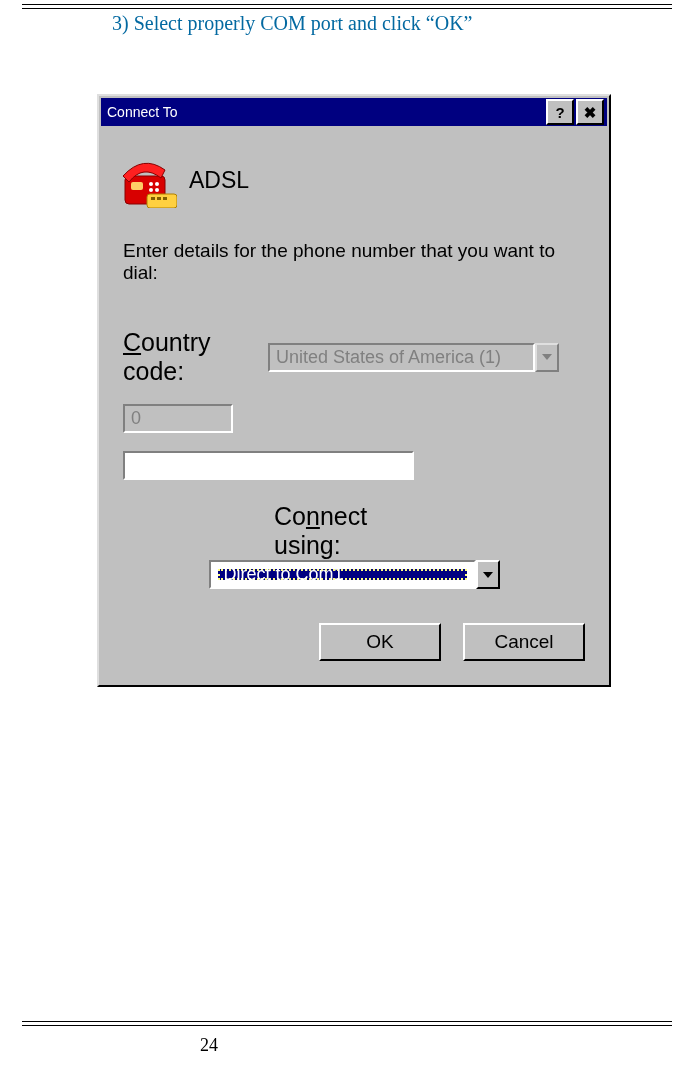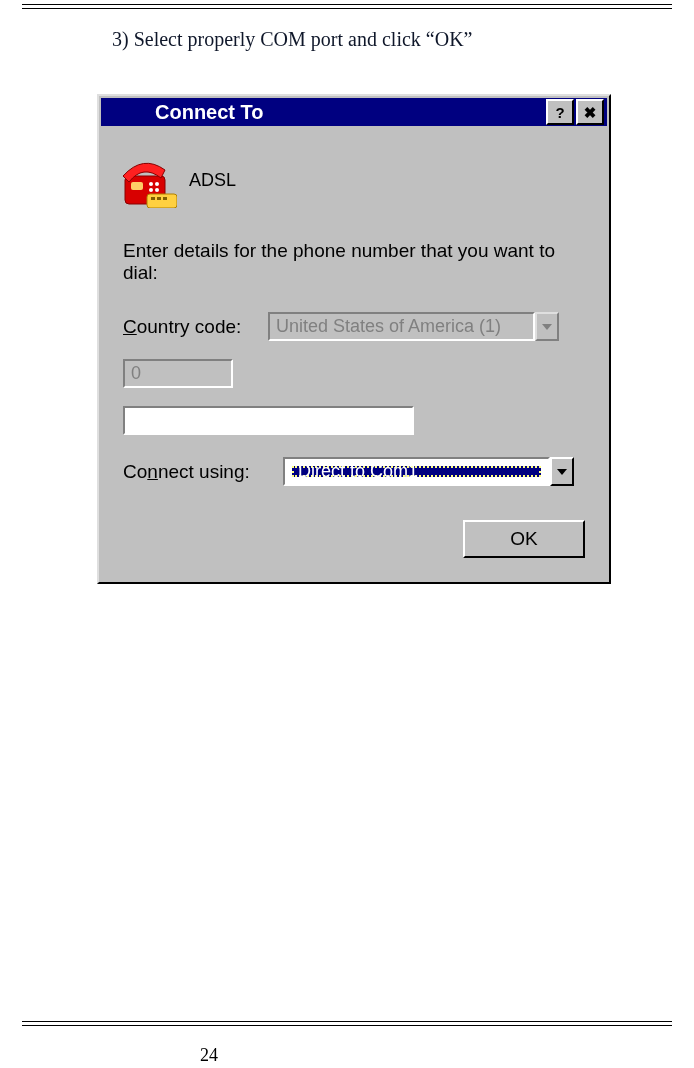--- a/index.html
+++ b/index.html
@@ -25,28 +25,28 @@
     position: absolute;
     bottom: 42px;
     left: 22px;
     right: 22px;
     height: 3px;
     border-top: 1px solid #000;
     border-bottom: 1px solid #000;
   }
   .instruction {
     position: absolute;
-    top: 28px;
+    top: 12px;
     left: 112px;
     font-size: 20px;
-    color: #0f172a;
+    color: #0369a1;
   }
   .page-number {
     position: absolute;
-    bottom: 2px;
+    bottom: 12px;
     left: 200px;
     font-size: 18px;
     color: #000;
   }
   .dialog {
     position: absolute;
     top: 94px;
     left: 97px;
     width: 510px;
     background: #c0c0c0;
@@ -61,24 +61,23 @@
   }
   .titlebar {
     background: #000080;
     color: #fff;
     display: flex;
     align-items: center;
     height: 28px;
     padding-left: 6px;
   }
   .titlebar-text {
-    font-weight: bold;
-    font-size: 20px;
+    font-weight: normal;
+    font-size: 14px;
     flex: 1;
-    margin-left: 48px;
   }
   .titlebar-buttons {
     display: flex;
     margin-right: 3px;
   }
   .title-btn {
     width: 24px;
     height: 22px;
     background: #c0c0c0;
     border-left: 2px solid #fff;
@@ -105,36 +104,36 @@
     margin-top: 8px;
   }
   .phone-icon {
     width: 56px;
     height: 56px;
     position: relative;
     margin-right: 12px;
     margin-left: -2px;
   }
   .name-text {
-    font-size: 18px;
+    font-size: 23px;
     color: #000;
   }
   .prompt {
     font-size: 19px;
     color: #000;
-    margin-bottom: 28px;
+    margin-bottom: 44px;
   }
   .form-row {
     display: flex;
     align-items: center;
     margin-bottom: 18px;
   }
   .form-label {
     width: 145px;
-    font-size: 19px;
+    font-size: 25px;
     color: #000;
   }
   .sunken {
     border-left: 2px solid #808080;
     border-top: 2px solid #808080;
     border-right: 2px solid #fff;
     border-bottom: 2px solid #fff;
     background: #fff;
     height: 29px;
     box-sizing: border-box;
@@ -269,35 +268,36 @@
     </div>
 
     <div class="form-row">
       <div class="sunken disabled w-area">0</div>
     </div>
 
     <div class="form-row">
       <div class="sunken w-phone"></div>
     </div>
 
-    <div class="form-row" style="margin-top:22px;">
+    <div class="form-row" style="margin-top:22px;flex-direction:column;">
       <div class="form-label" style="width:160px">Co<span style="text-decoration:underline">n</span>nect using:</div>
       <div class="combo-wrap">
         <div class="sunken w-connect connect-sunken">
           <div class="selected-combo">
                 <span>Direct to Com1</span>
               </div>
         </div>
         <div class="combo-btn">
               <div class="arrow-down"></div>
             </div>
       </div>
     </div>
 
     <div class="button-row">
       <div class="win-btn">OK</div>
+      <div class="win-btn">Cancel</div>
     </div>
   </div>
  </div>
 </div>
 
 <div class="page-border-bottom"></div>
 <div class="page-number">24</div>
 
 </body></html>

